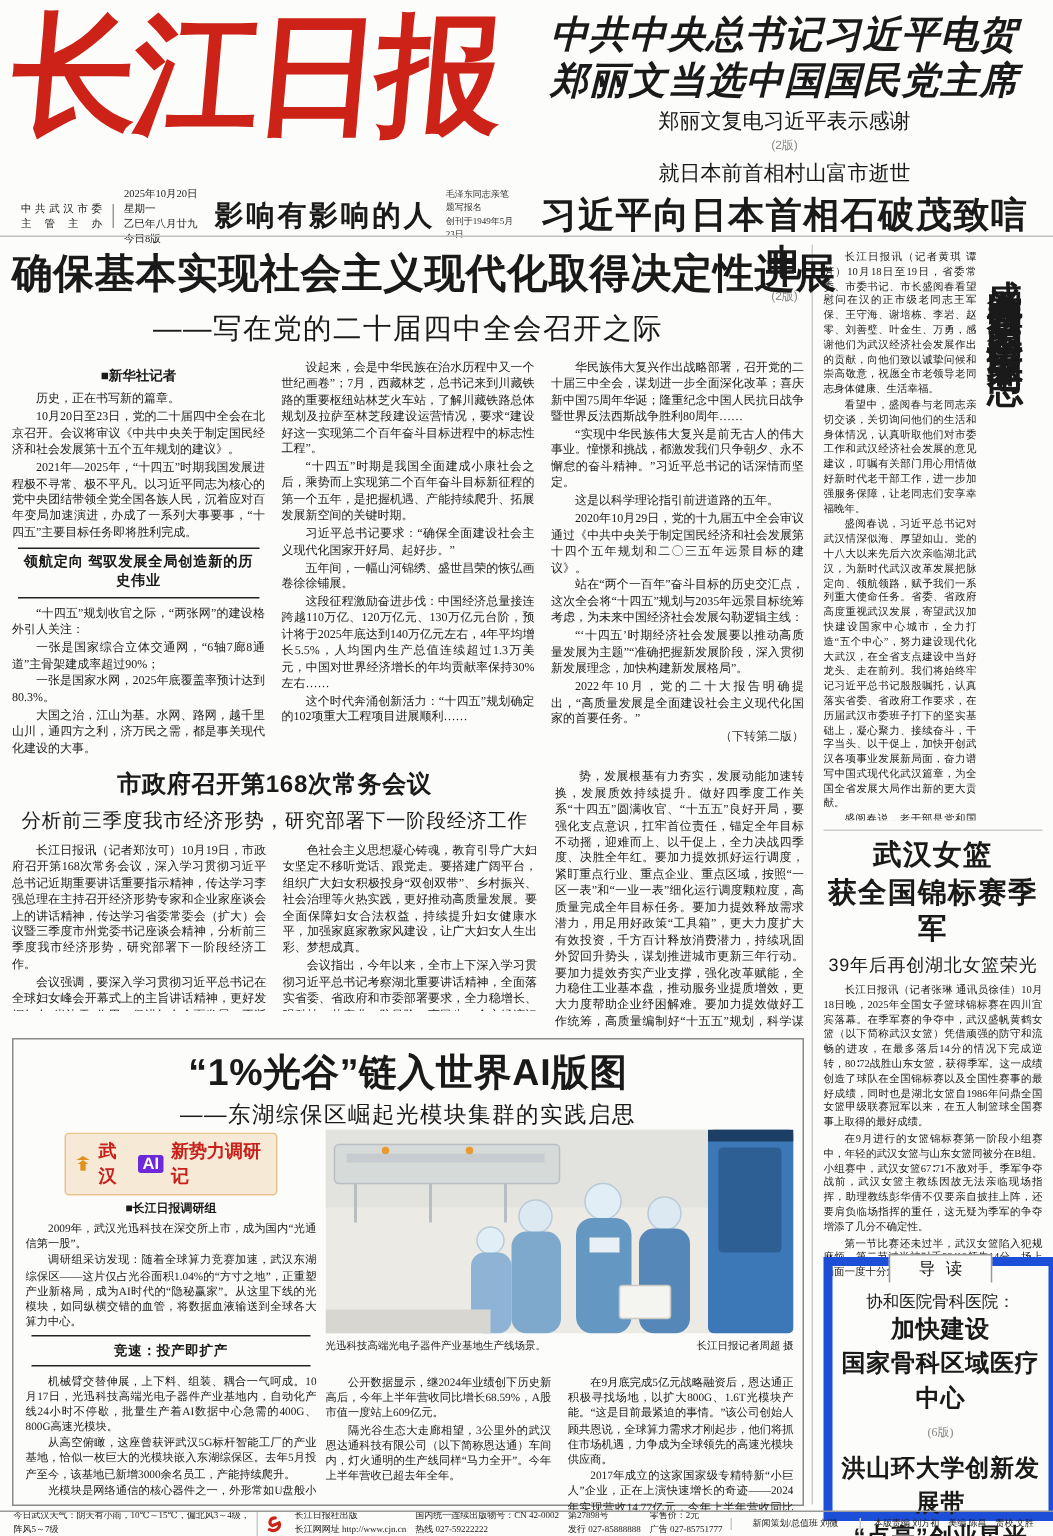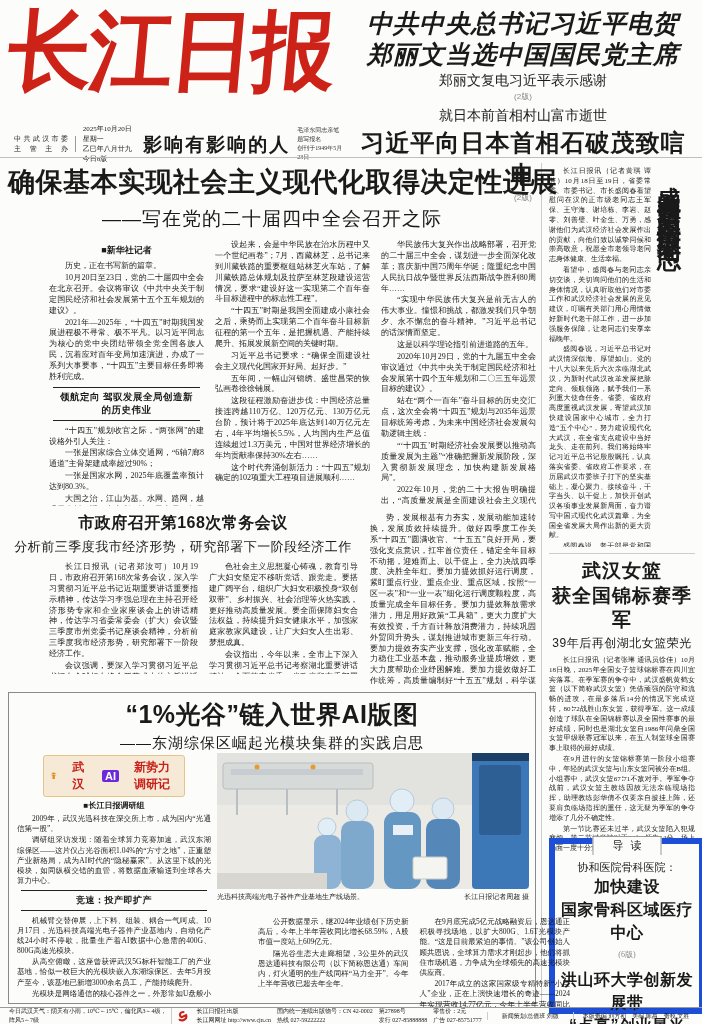--- a/index.html
+++ b/index.html
@@ -26,21 +26,21 @@
   .tr-h1{font-size:25px;font-weight:bold;line-height:1.22;letter-spacing:1px;font-style:italic;}
   .tr-deck{font-size:14px;margin-top:3px;}
   .tr-ref{font-size:8px;color:#888;margin-top:1px;}
   .tr-kicker{font-size:14px;margin-top:5px;}
   .tr-h2{font-size:24px;font-weight:bold;letter-spacing:1px;margin-top:2px;}
 
   
   .lead-h{font-size:27px;font-weight:bold;letter-spacing:0.5px;white-space:nowrap;}
   .lead-sub{font-size:19px;margin-top:6px;letter-spacing:1px;}
   .byline{font-size:9px;font-weight:bold;text-align:center;margin:4px 0 5px;}
-  .cols{display:flex;gap:11px;margin-left:41px;}
+  .cols{display:flex;gap:11px;}
   .col{flex:1;min-width:0;}
   .bodytxt{font-size:8px;line-height:1.36;}
   .crosshead{border-top:1.5px solid #222;border-bottom:1.5px solid #222;font-weight:bold;
              text-align:center;padding:3px 2px;margin:4px 4px 5px;font-size:9.5px;
              font-family:"Liberation Sans",sans-serif;letter-spacing:0.5px;}
   .continued{text-align:right;text-indent:0;color:#333;}
 
   
   .visit-body{font-size:7px;line-height:1.4;text-align:justify;}
   .vert-head{writing-mode:vertical-rl;text-orientation:upright;font-weight:bold;font-size:24px;
@@ -56,21 +56,21 @@
   .daodu-ref{font-size:8px;color:#888;margin-top:4px;}
 
   
   .meet-h{font-size:16px;font-weight:bold;letter-spacing:0.5px;}
   .meet-sub{font-size:13px;margin-top:4px;letter-spacing:0.5px;}
 
   
   .ai-box{border:1px solid #8a8a8a;box-sizing:border-box;}
   .ai-h{font-size:25px;font-weight:bold;letter-spacing:0.5px;}
   .ai-sub{font-size:15px;margin-top:3px;letter-spacing:1px;}
-  .badge{display:flex;align-items:center;justify-content:flex-start;gap:15px;background:#f6ead6;
+  .badge{display:flex;align-items:center;justify-content:flex-start;gap:5px;background:#f6ead6;
          border:1px solid #e6c48c;border-radius:3px;padding:3px 6px;width:128px;margin:0 auto;}
   .badge-txt{color:#c8201a;font-weight:bold;font-size:12px;font-family:"Liberation Sans",sans-serif;}
   .badge-ai{background:#6d28d9;color:#fff;font-weight:bold;font-size:11px;border-radius:2px;
             padding:0 3px;font-family:Liberation Sans, sans-serif;}
   .ai-byline{font-size:8px;font-weight:bold;text-align:center;margin:3px 0;font-family:Liberation Mono, monospace;}
   .ai-body{font-size:7.5px;line-height:1.36;}
   .caption-row{display:flex;justify-content:space-between;font-size:7px;color:#222;}
 
   
   .footer{display:flex;align-items:center;border-top:1px solid #999;font-size:6px;line-height:1.45;

